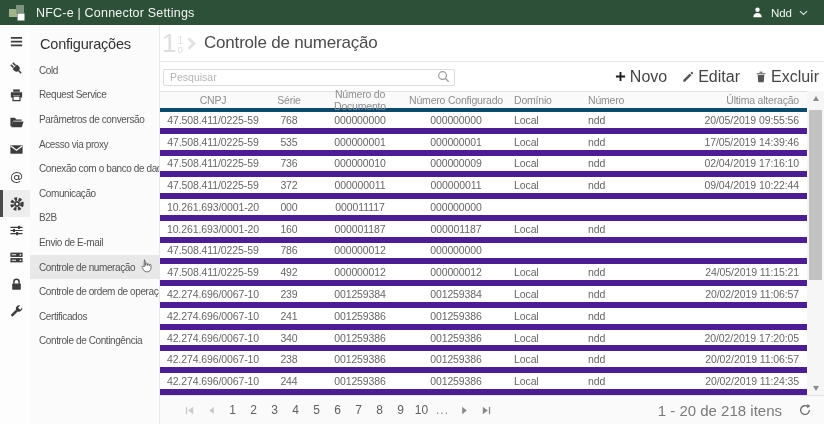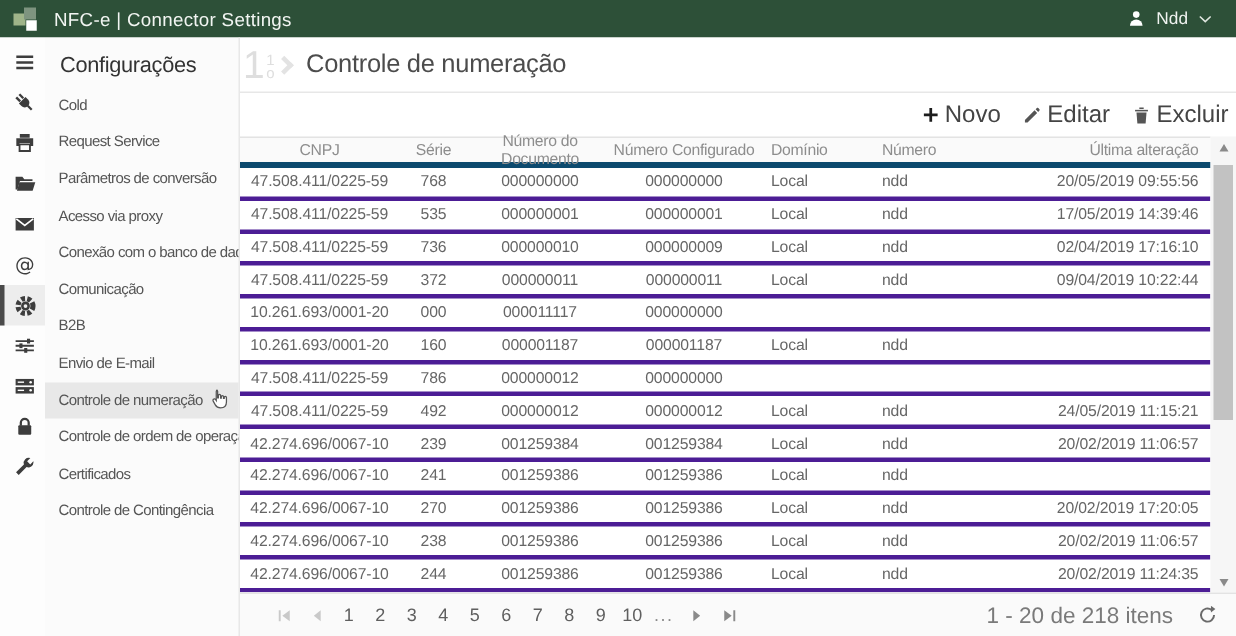--- a/index.html
+++ b/index.html
@@ -44,21 +44,21 @@
   .searchwrap input::placeholder { color:#b5b5b5; }
   .mag { position:absolute; right:5px; top:2px; cursor:pointer; }
   .actions { margin-left:auto; display:flex; align-items:center; gap:15px; }
   .abtn { display:flex; align-items:center; gap:4px; font-size:16px; color:#444; cursor:pointer; }
 
   .thead { position:absolute; top:66px; left:0; right:17px; height:21px; background:#fafafa;
            border-top:1px solid #e3e3e3; border-bottom:4px solid #0c4a6e;
            display:flex; align-items:center; font-size:10.5px; color:#8d8d8d; letter-spacing:-0.2px; }
   .tbody { position:absolute; top:87px; left:0; right:17px; bottom:29px; overflow:hidden; }
   .trow { height:21.77px; display:flex; align-items:center; font-size:10.5px; color:#666;
-          border-bottom:3px solid #4c1d95; cursor:pointer; letter-spacing:-0.1px; }
+          border-bottom:6px solid #4c1d95; cursor:pointer; letter-spacing:-0.1px; }
   .c0 { width:106px; text-align:center; }
   .c1 { width:46px;  text-align:center; }
   .c2 { width:96px;  text-align:center; }
   .c3 { width:96px;  text-align:center; }
   .c4 { width:76px;  text-align:left; padding-left:10px; }
   .c5 { width:104px; text-align:left; padding-left:8px; }
   .c6 { flex:1; text-align:right; padding-right:8px; }
 
   
   .vscroll { position:absolute; top:66px; right:0; width:17px; bottom:29px; background:#f6f6f6; }
@@ -264,20 +264,29 @@
       <span class="stack">
           <span>1</span>
           <span>o</span>
         </span>
       <span class="chev"></span>
     </span>
     <span class="ptitle">Controle de numeração</span>
   </div>
 
   <div class="toolbar">
+    <div class="searchwrap">
+      <input placeholder="Pesquisar" style="">
+      <span class="mag">
+        <svg viewBox="0 0 14 14" width="13" height="13">
+            <circle cx="6" cy="6" r="4.2" fill="none" stroke="#9a9a9a" stroke-width="1.3"></circle>
+            <path d="M9.2 9.2l3.4 3.4" stroke="#9a9a9a" stroke-width="1.3"></path>
+          </svg>
+      </span>
+    </div>
     <div class="actions">
       <div class="abtn">
         <span style="display:flex">
           <svg viewBox="0 0 12 12" width="11" height="11" fill="#1d1d1d">
               <path d="M5 1h2v4h4v2H7v4H5V7H1V5h4z"></path>
             </svg>
         </span>
         <span>Novo</span>
       </div>
       <div class="abtn">
@@ -394,21 +403,21 @@
       <div class="trow">
         <span class="c0">42.274.696/0067-10</span>
         <span class="c1">241</span>
         <span class="c2">001259386</span>
         <span class="c3">001259386</span>
         <span class="c4">Local</span>
         <span class="c5">ndd</span>
       </div>
       <div class="trow">
         <span class="c0">42.274.696/0067-10</span>
-        <span class="c1">270</span>
+        <span class="c1">340</span>
         <span class="c2">001259386</span>
         <span class="c3">001259386</span>
         <span class="c4">Local</span>
         <span class="c5">ndd</span>
         <span class="c6">20/02/2019 17:20:05</span>
       </div>
       <div class="trow">
         <span class="c0">42.274.696/0067-10</span>
         <span class="c1">238</span>
         <span class="c2">001259386</span>

